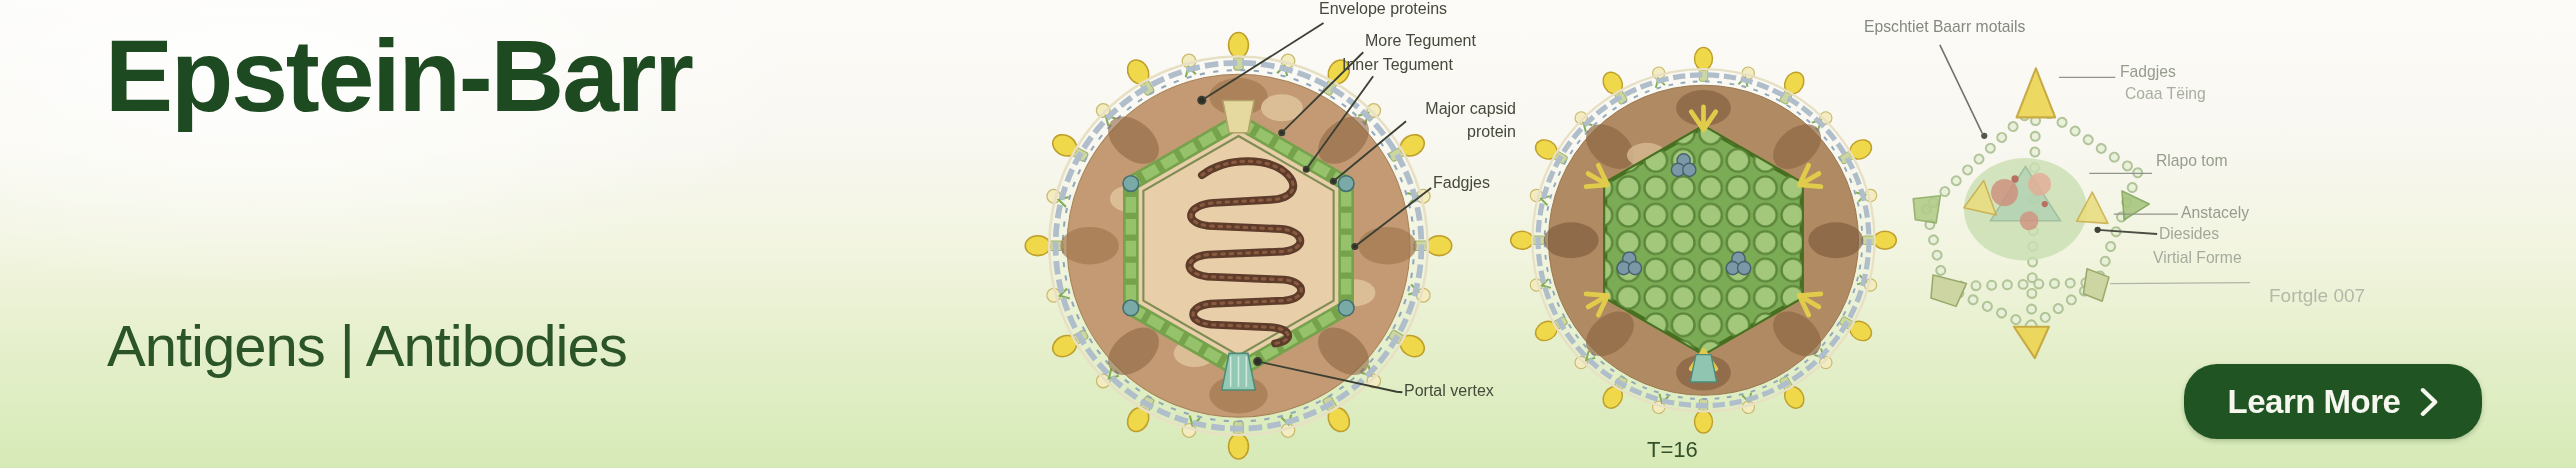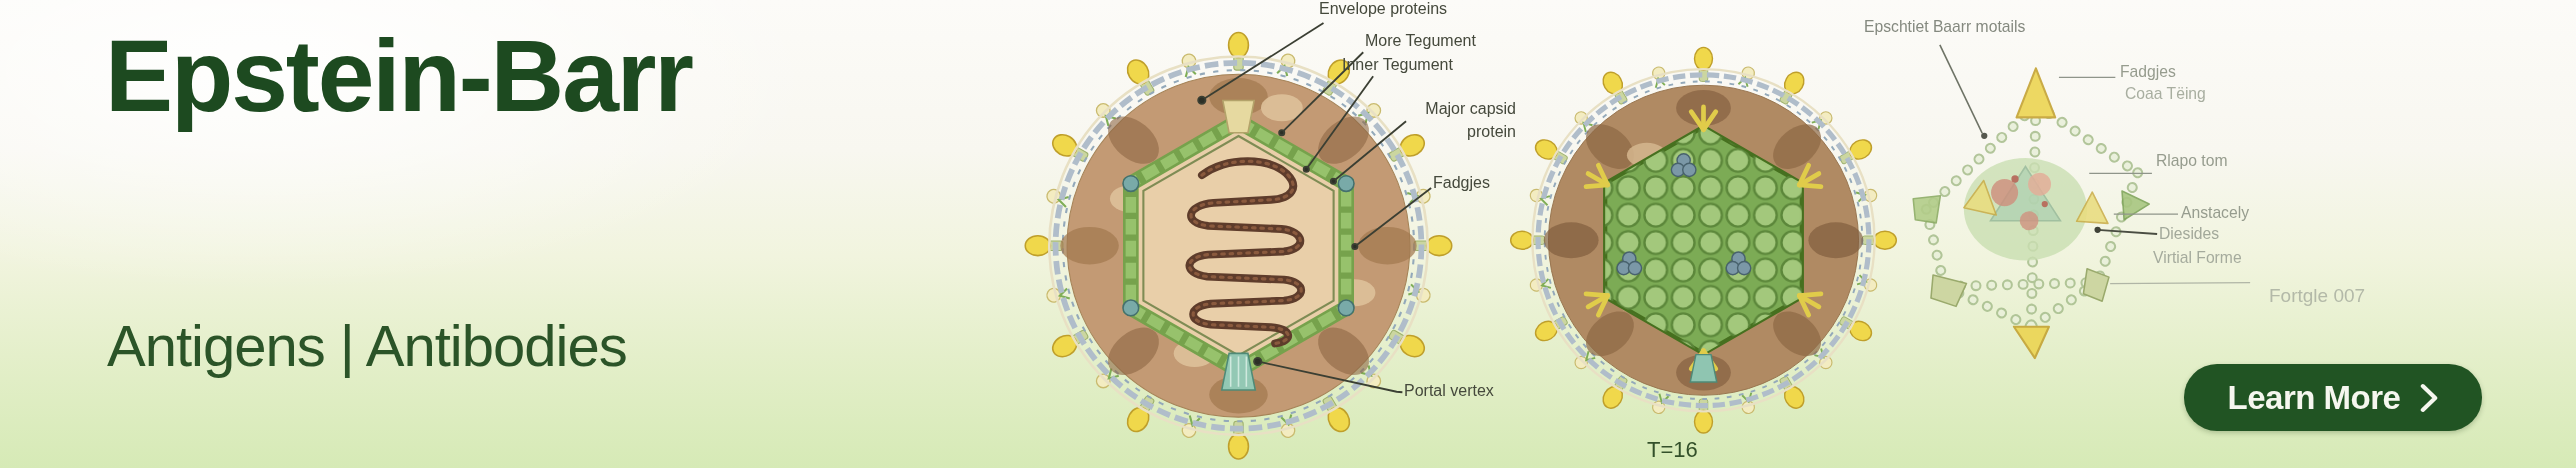--- a/index.html
+++ b/index.html
@@ -24,21 +24,21 @@
   
   .lbl{position:absolute;font-size:16px;color:#45493c;white-space:nowrap;}
   .lbl-center{text-align:right;}
   .glbl{position:absolute;font-size:15.7px;color:#969c8e;white-space:nowrap;}
   .t16{position:absolute;left:1647px;top:437px;width:89px;text-align:left;
        font-size:22px;color:#33502a;}
   svg.diagram{position:absolute;}
   #leaders{position:absolute;left:0;top:0;pointer-events:none;}
   
   .cta{
-    position:absolute;left:2184px;top:364px;width:298px;height:67px;
+    position:absolute;left:2184px;top:364px;width:298px;height:75px;
     border-radius:33px;background:#215423;border:none;cursor:pointer;
     display:flex;align-items:center;justify-content:center;gap:20px;
     box-shadow:0 2.1px 5.2px rgba(30,60,20,.25);
   }
   .cta-label{color:#f6f7ef;font-size:33px;font-weight:700;letter-spacing:-0.5px;
              font-family:"Liberation Sans",sans-serif;}
 </style>
 </head>
 <body>
 

